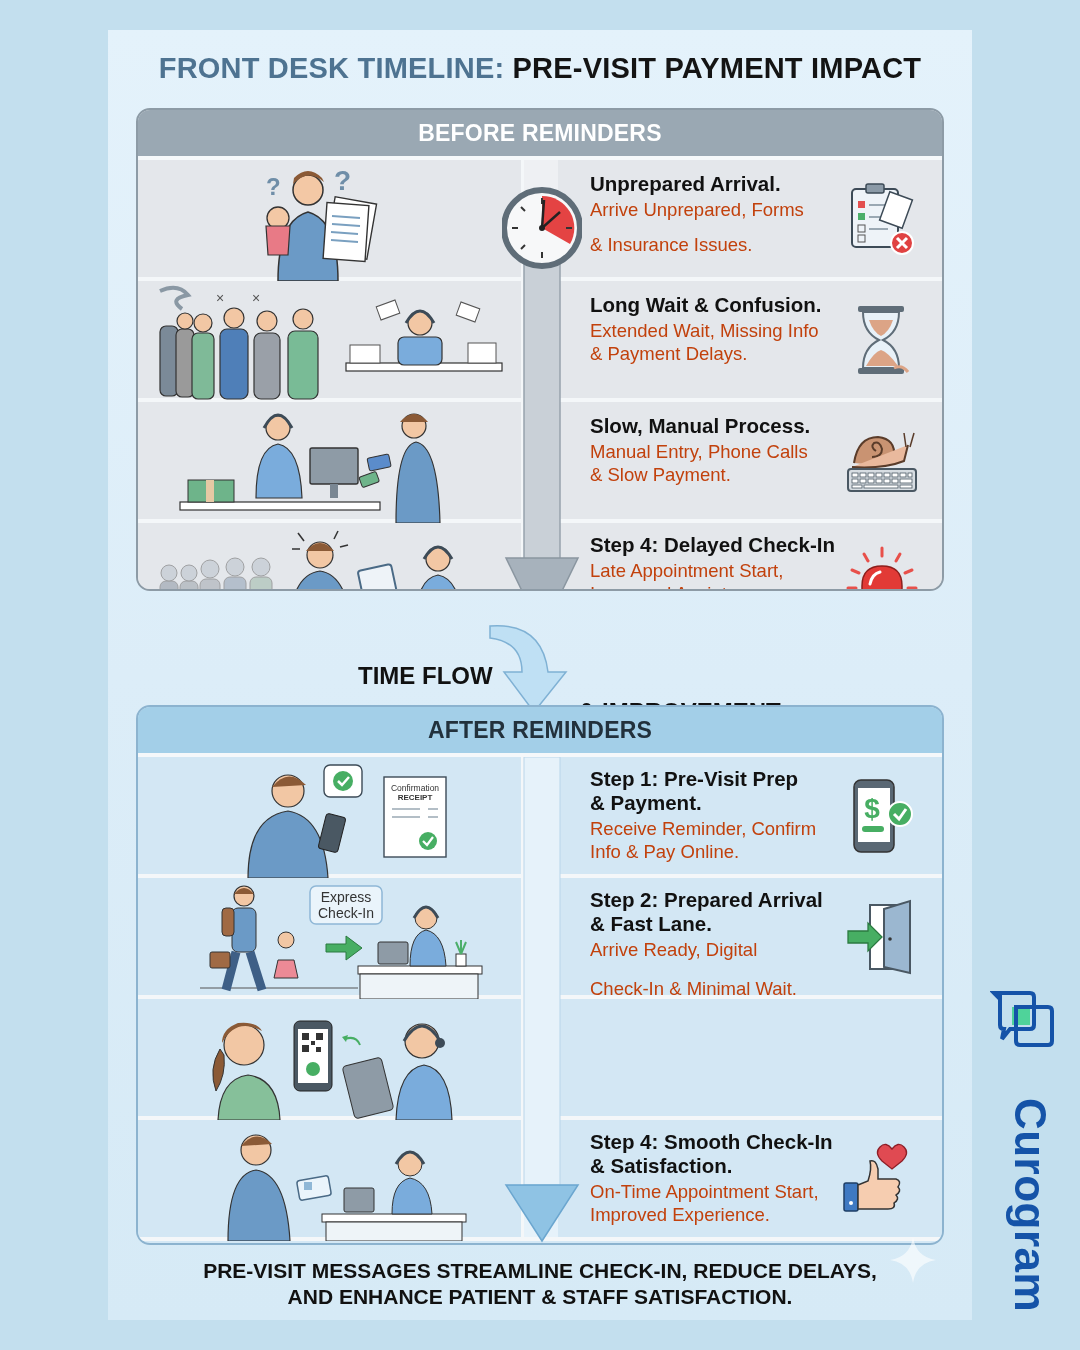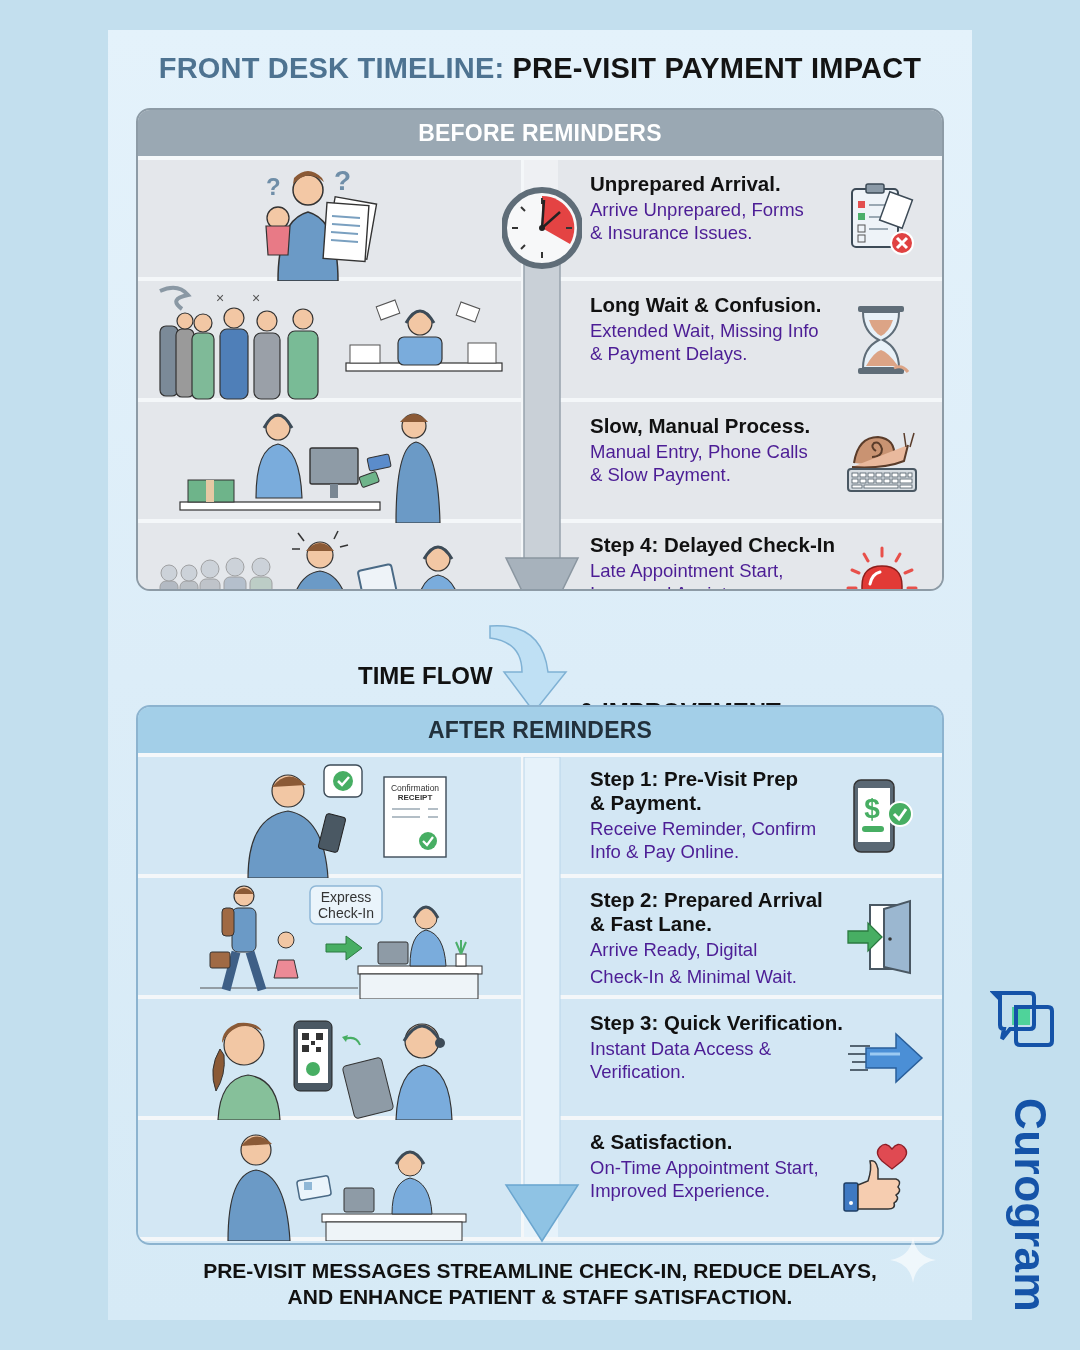--- a/index.html
+++ b/index.html
@@ -27,21 +27,21 @@
   .row:last-child { border-bottom: none; }
   .before .row { background: #e4e7eb; }
   .after .row { background: #d3e7f4; }
 
   .illus { width: 386px; height: 100%; position: relative; border-right: 3px solid #f4f7f9; }
   .spine { width: 34px; height: 100%; }
   .before .spine { background: #eef0f3; }
   .after .spine { background: #e6f2fa; }
   .text { flex: 1; padding: 12px 0 0 32px; position: relative; }
   .h { font-weight: 700; font-size: 20.5px; color: #111; line-height: 24px; }
-  .d { font-size: 18.5px; color: #4c1d95; line-height: 22.5px; margin-top: 3px; }
+  .d { font-size: 18.5px; color: #c2410c; line-height: 22.5px; margin-top: 3px; }
   .row-icon { position: absolute; right: 22px; top: 50%; transform: translateY(-50%); width: 76px; height: 76px; }
 
   .timeline-arrow { position: absolute; }
 
   .flow { position: absolute; top: 630px; left: 0; right: 0; height: 40px; }
   .flow .l { position: absolute; left: 250px; top: 2px; font-weight: 700; font-size: 24px; color: #111; }
   .flow .r { position: absolute; left: 470px; top: 2px; font-weight: 700; font-size: 24px; color: #111; margin-top: 36px; }
 
   .footer { position: absolute; left: 0; right: 0; top: 1228px; text-align: center;
     font-weight: 700; font-size: 21px; line-height: 26px; color: #111; }
@@ -82,21 +82,21 @@
               <line x1="194" y1="64" x2="222" y2="66"></line>
               <line x1="193" y1="72" x2="220" y2="74"></line>
               <line x1="193" y1="80" x2="220" y2="82"></line>
             </g>
         </svg>
       </div>
       <div class="spine"></div>
       <div class="text">
         <div class="h">Unprepared Arrival.</div>
         <div class="d">Arrive Unprepared, Forms</div>
-        <div class="d" style="margin-top:0">&amp; Insurance Issues.</div>
+        <div class="d" style="margin-top:12px">&amp; Insurance Issues.</div>
         <svg class="row-icon" viewBox="0 0 76 76">
           <rect x="8" y="8" width="46" height="58" rx="4" fill="#eef3f8" stroke="#3d4b57" stroke-width="2"></rect>
           <rect x="22" y="3" width="18" height="9" rx="2" fill="#8b9aa7" stroke="#3d4b57" stroke-width="1.5"></rect>
           <rect x="14" y="20" width="7" height="7" fill="#e35050"></rect>
             <rect x="14" y="32" width="7" height="7" fill="#4caf6a"></rect>
           <rect x="14" y="44" width="7" height="7" fill="none" stroke="#555"></rect>
             <rect x="14" y="54" width="7" height="7" fill="none" stroke="#555"></rect>
           <g stroke="#9aa8b3" stroke-width="2">
               <line x1="25" y1="24" x2="44" y2="24"></line>
               <line x1="25" y1="36" x2="44" y2="36"></line>
@@ -357,21 +357,21 @@
           <path d="M272 88 Q272 56 288 52 Q306 56 308 88Z" fill="#7aacdc" stroke="#333"></path>
           <rect x="318" y="76" width="10" height="12" fill="#fff" stroke="#333"></rect>
           <path d="M323 76 L318 64 M323 76 L323 62 M323 76 L328 64" stroke="#4caf6a" stroke-width="2"></path>
         </svg>
       </div>
       <div class="spine"></div>
       <div class="text" style="padding-top:10px">
         <div class="h">Step 2: Prepared Arrival</div>
         <div class="h">&amp; Fast Lane.</div>
         <div class="d">Arrive Ready, Digital</div>
-        <div class="d" style="margin-top:4px">Check-In &amp; Minimal Wait.</div>
+        <div class="d" style="margin-top:16px">Check-In &amp; Minimal Wait.</div>
         <svg class="row-icon" viewBox="0 0 76 76">
           <rect x="26" y="6" width="40" height="64" fill="#fff" stroke="#4a5863" stroke-width="2"></rect>
           <path d="M40 10 L66 2 L66 74 L40 68Z" fill="#9bb7d0" stroke="#4a5863" stroke-width="2"></path>
           <circle cx="46" cy="40" r="1.8" fill="#333"></circle>
           <path d="M4 32 L24 32 L24 24 L38 38 L24 52 L24 44 L4 44Z" fill="#47ae63" stroke="#2b7a40" stroke-width="1.3"></path>
         </svg>
       </div>
     </div>
 
     <div class="row">
@@ -394,55 +394,41 @@
           <path d="M207 40 Q218 36 222 46" stroke="#47ae63" stroke-width="2" fill="none"></path>
           <path d="M204 38 L210 36 L208 43Z" fill="#47ae63"></path>
           <rect x="210" y="62" width="40" height="54" rx="4" fill="#8e9ba6" stroke="#333" transform="rotate(-14 230 89)"></rect>
           <circle cx="284" cy="42" r="17" fill="#f2c7a4" stroke="#333" stroke-width="1.2"></circle>
           <path d="M266 42 Q284 12 302 42" stroke="#3d4b57" stroke-width="3" fill="none"></path>
           <circle cx="302" cy="44" r="5" fill="#3d4b57"></circle>
           <path d="M258 121 Q260 70 286 66 Q312 70 314 121Z" fill="#7aacdc" stroke="#333" stroke-width="1.2"></path>
         </svg>
       </div>
       <div class="spine"></div>
-      <div class="text">
-        <div class="h">Step 3: Quick Verification.</div>
-        <div class="d">Instant Data Access &amp;</div>
-        <div class="d" style="margin-top:0">Verification.</div>
-        <svg class="row-icon" viewBox="0 0 76 76" style="right:18px">
-          <g stroke="#2b3a47" stroke-width="1.5">
-              <line x1="2" y1="26" x2="22" y2="26"></line>
-              <line x1="0" y1="34" x2="26" y2="34"></line>
-              <line x1="4" y1="42" x2="24" y2="42"></line>
-              <line x1="2" y1="50" x2="20" y2="50"></line>
-            </g>
-          <path d="M18 28 L48 28 L48 14 L74 38 L48 62 L48 48 L18 48Z" fill="#4b8fd6" stroke="#2a5f9a" stroke-width="1.5"></path>
-          <path d="M22 34 L52 34" stroke="#9ccaf2" stroke-width="3"></path>
-        </svg>
-      </div>
     </div>
 
     <div class="row">
       <div class="illus">
         <svg width="386" height="121" viewBox="0 0 386 121">
           <circle cx="118" cy="30" r="15" fill="#f2c7a4" stroke="#333" stroke-width="1.2"></circle>
           <path d="M103 26 Q118 8 134 24" fill="#8b5a36"></path>
           <path d="M90 121 Q90 54 118 50 Q148 54 152 121Z" fill="#6b9ac6" stroke="#333" stroke-width="1.2"></path>
           <rect x="160" y="58" width="32" height="20" rx="3" fill="#eaf4fb" stroke="#4a6a86" stroke-width="1.5" transform="rotate(-10 176 68)"></rect>
           <rect x="166" y="62" width="8" height="8" fill="#8fb7d6"></rect>
           <rect x="184" y="94" width="144" height="8" fill="#fff" stroke="#333"></rect>
           <rect x="188" y="102" width="136" height="19" fill="#eef4f8" stroke="#333"></rect>
           <rect x="206" y="68" width="30" height="24" rx="2" fill="#8e9ba6" stroke="#333"></rect>
           <circle cx="272" cy="44" r="12" fill="#f2c7a4" stroke="#333"></circle>
           <path d="M258 44 Q272 20 286 44" stroke="#3d4b57" stroke-width="3" fill="none"></path>
           <path d="M254 94 Q254 62 272 58 Q292 62 294 94Z" fill="#7aacdc" stroke="#333"></path>
         </svg>
       </div>
       <div class="spine"></div>
       <div class="text" style="padding-top:10px">
+        <div class="h">Step 4: Smooth Check-In</div>
         <div class="h">&amp; Satisfaction.</div>
         <div class="d">On-Time Appointment Start,</div>
         <div class="d" style="margin-top:0">Improved Experience.</div>
         <svg class="row-icon" viewBox="0 0 76 76" style="right:26px">
           <path d="M52 8 Q46 0 40 6 Q34 12 42 20 L52 28 L62 20 Q70 12 64 6 Q58 0 52 8Z" fill="#e04a52" stroke="#8e1f27" stroke-width="1.3"></path>
           <rect x="4" y="42" width="14" height="28" rx="2" fill="#3f79c2" stroke="#1f3f66" stroke-width="1.5"></rect>
           <circle cx="11" cy="62" r="2" fill="#fff"></circle>
           <path d="M18 44 L28 40 Q32 28 30 20 Q36 18 38 28 L38 38 L56 38 Q62 40 58 46 Q62 50 56 54 Q60 58 54 62 Q56 68 48 68 L18 68Z" fill="#f6cdb0" stroke="#333" stroke-width="1.5"></path>
         </svg>
       </div>

